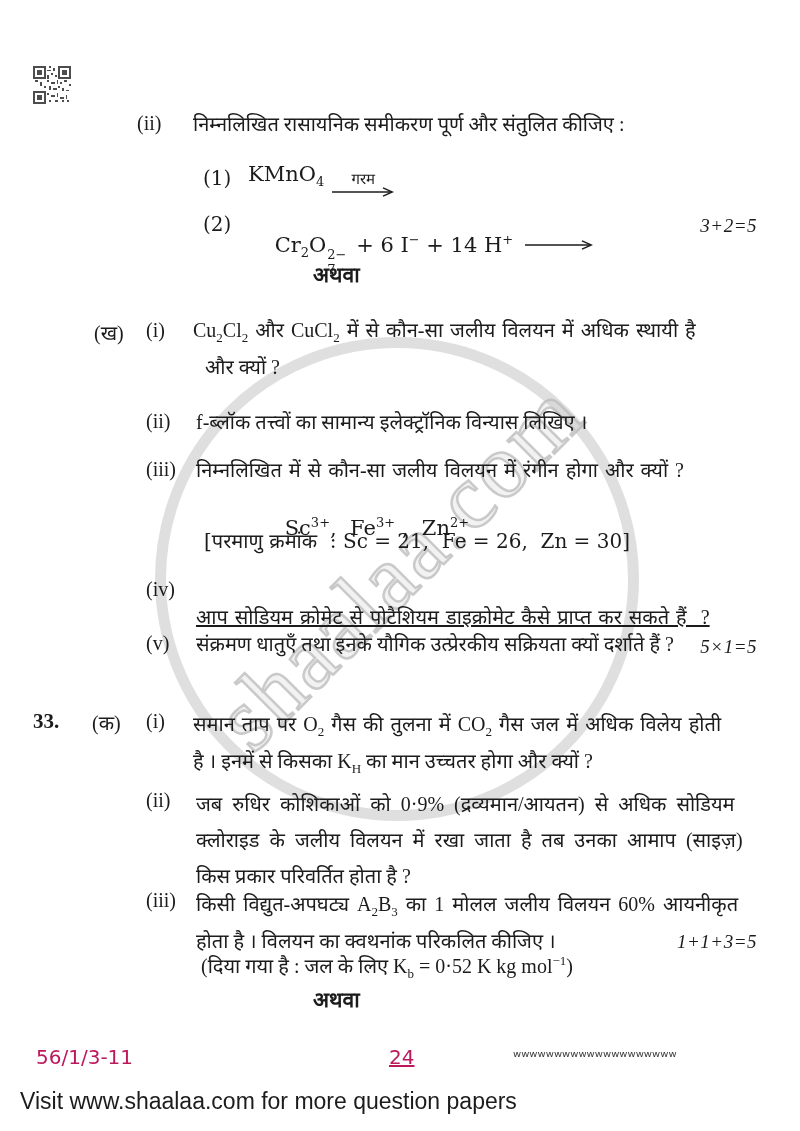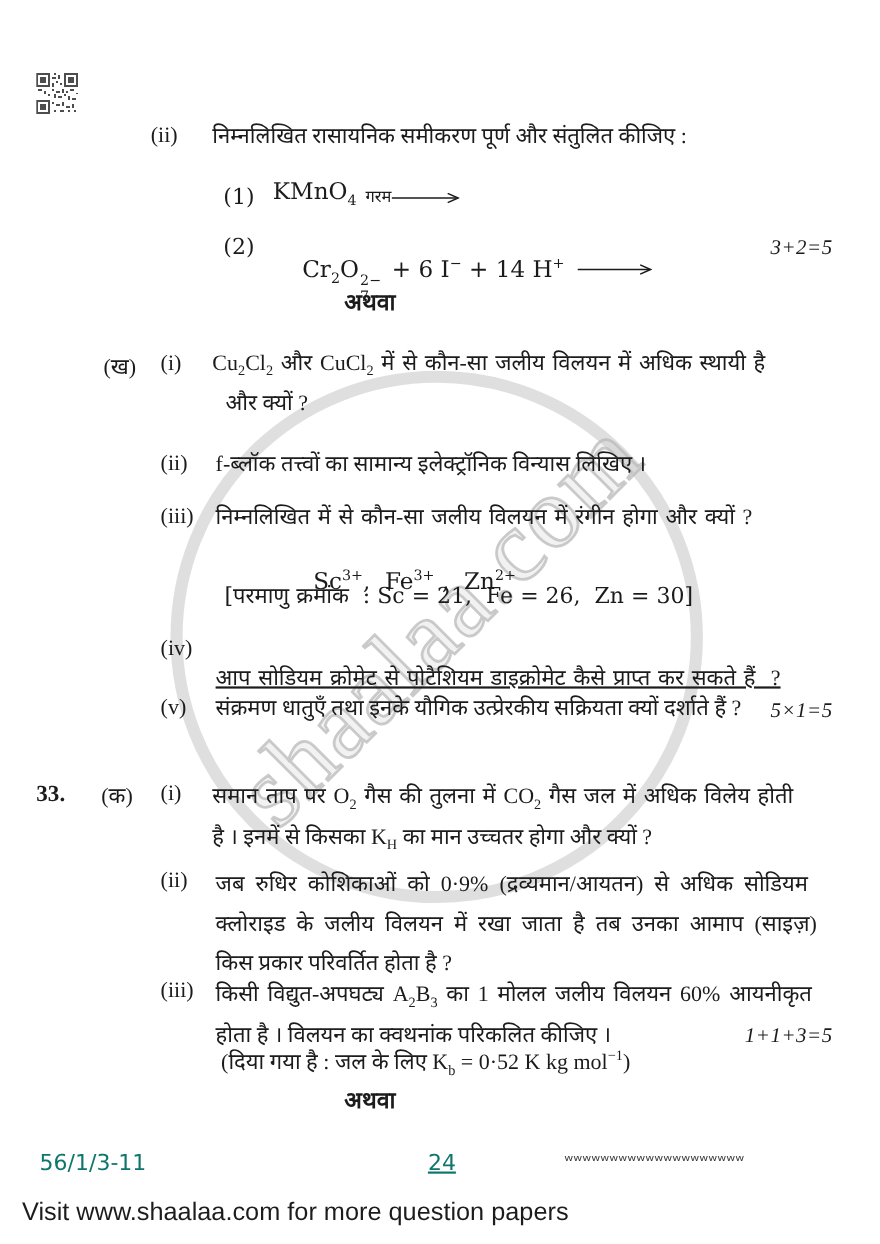--- a/index.html
+++ b/index.html
@@ -20,34 +20,34 @@
   .ws2{word-spacing:2px;} .ws3{word-spacing:3px;} .ws5{word-spacing:5px;}
   .pre{white-space:pre;}
   .block{line-height:36px;}
   .block37{line-height:37px;}
   
   .ss{display:inline-flex;flex-direction:column;vertical-align:-7px;
       font-size:13px;line-height:1;margin:0 3px 0 1px;}
   .ss span{display:block;}
   .ss .up{margin-bottom:2px;}
   
-  .rxn{display:inline-flex;flex-direction:row;align-items:center;
+  .rxn{display:inline-flex;flex-direction:column;align-items:center;
        vertical-align:-3px;margin-left:8px;}
   .rxn-label{font-size:15px;line-height:15px;margin-bottom:0px;}
   .arrow-svg{display:block;}
   
   .wm-circle{position:absolute;left:155px;top:337px;width:462px;height:462px;
      border:11px solid rgba(185,185,185,0.45);border-radius:50%;z-index:0;}
   .wm-text{position:absolute;left:150px;top:512px;width:500px;height:110px;
      z-index:0;transform:rotate(-45deg);text-align:center;
      font-family:"Liberation Serif",serif;font-size:92px;letter-spacing:2px;
      color:rgba(195,195,195,0.22);
      -webkit-text-stroke:2.5px rgba(186,186,186,0.75);}
   .z1{z-index:1;}
-  .footer-txt{font-family:"DejaVu Sans","Liberation Sans",sans-serif;font-size:20px;color:#0f766e;}
+  .footer-txt{font-family:"DejaVu Sans","Liberation Sans",sans-serif;font-size:20px;color:#be185d;}
   .squiggle{font-family:"DejaVu Sans",sans-serif;font-size:10px;letter-spacing:0px;
             color:#3a3a3a;transform:scaleY(0.85);transform-origin:left top;}
   .banner-txt{font-family:"Liberation Sans","DejaVu Sans",sans-serif;font-size:23px;color:#1c1c1c;}
   .qr{position:absolute;left:33px;top:66px;width:38px;height:38px;opacity:0.85;}
 </style>
 </head>
 <body>
 
 <div class="page">
 

